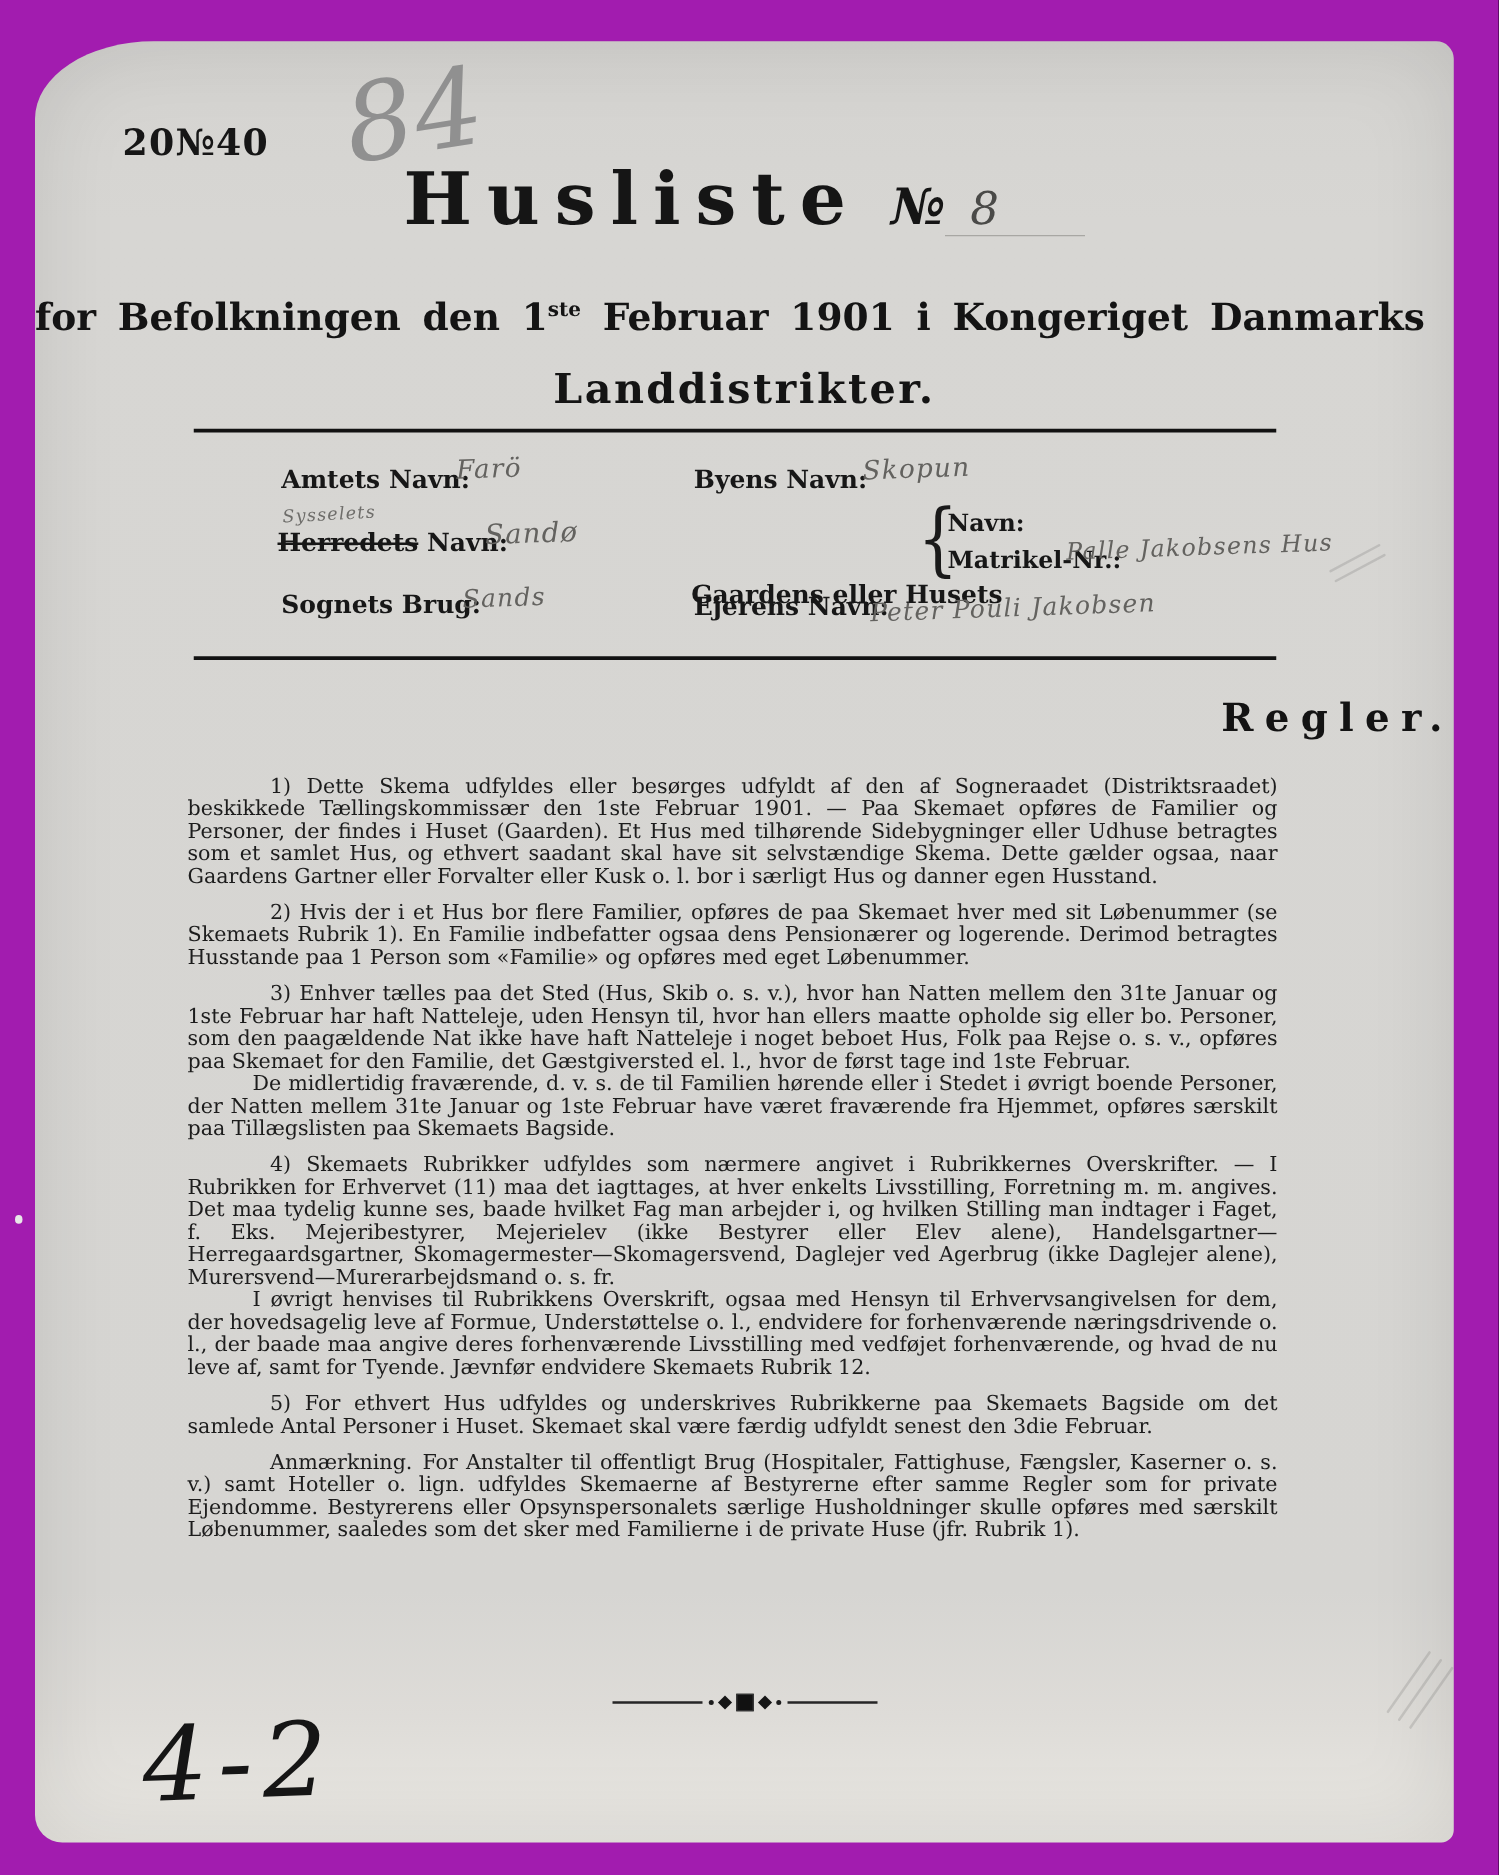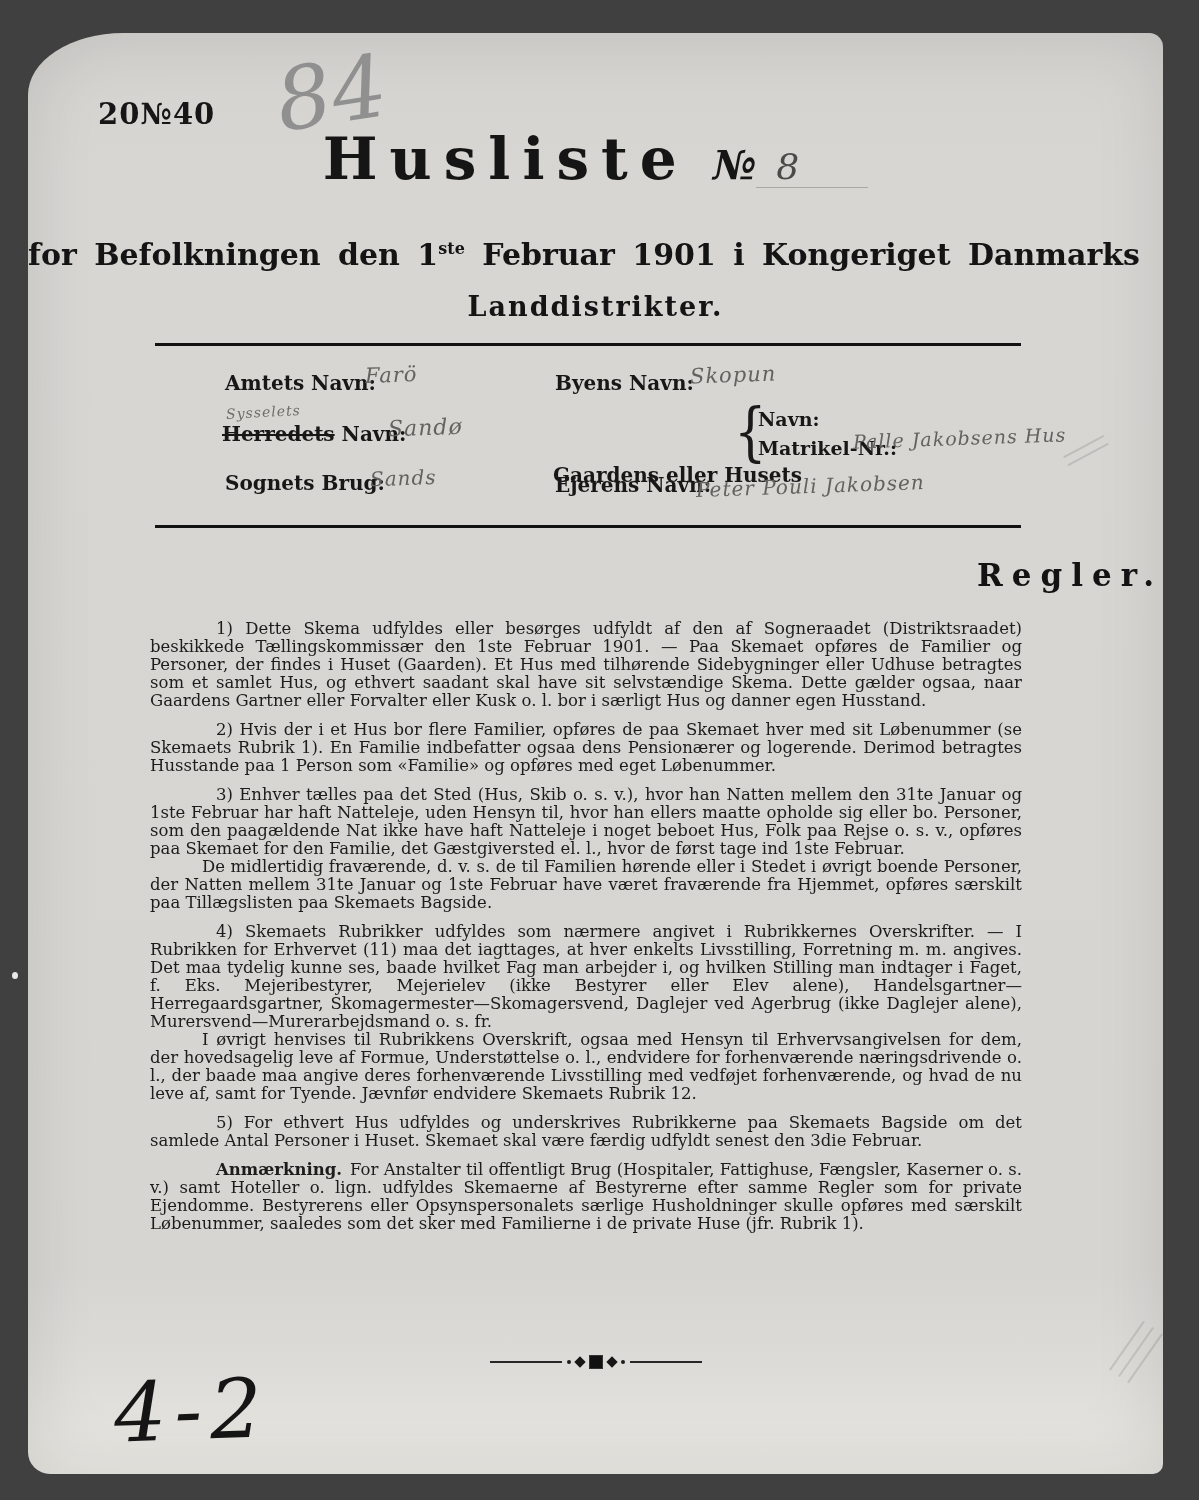--- a/index.html
+++ b/index.html
@@ -1,17 +1,17 @@
 <!DOCTYPE html>
 <html><head>
 <meta charset="utf-8">
 <style>
   html,body{margin:0;padding:0;background:#000;}
   .scan{
-    position:relative;width:1199px;height:1500px;background:#404040;overflow:hidden;
+    position:relative;width:1199px;height:1500px;background:#a21caf;overflow:hidden;
     font-family:"DejaVu Serif", serif;
   }
   .paper{
     position:absolute;left:28px;top:33px;width:1135px;height:1441px;
     background:linear-gradient(180deg,#d4d3d0 0%,#d7d6d3 10%,#d6d5d2 86%,#dedcd8 93%,#e9e7e2 100%);
     border-top-left-radius:95px 62px;
     border-top-right-radius:14px;
     border-bottom-left-radius:22px;
     border-bottom-right-radius:10px;
     box-shadow:inset 0 0 70px rgba(0,0,0,0.10);
@@ -22,36 +22,36 @@
   .hw{font-style:italic;color:#63625f;letter-spacing:1px;}
   .pencil{color:#909090;}
   
   .title-row{top:92px;left:0;width:100%;text-align:center;white-space:nowrap;}
   .title-main{font-weight:bold;font-size:58px;letter-spacing:12px;color:#151515;}
   .title-no{font-style:italic;font-weight:bold;font-size:40px;color:#151515;margin-left:24px;}
   .title-no-box{display:inline-block;width:112px;border-bottom:1px solid #a8a7a3;text-align:left;vertical-align:baseline;}
   .title-no-val{font-size:36px;color:#4a4a48;padding-left:20px;letter-spacing:0;}
   .subtitle1{top:204px;left:0;width:100%;text-align:left;font-weight:bold;font-size:30px;color:#141414;word-spacing:7px;}
   .subtitle1 sup{font-size:16px;}
-  .subtitle2{top:258px;left:0;width:100%;text-align:center;font-weight:bold;font-size:27px;letter-spacing:2px;color:#141414;}
+  .subtitle2{top:258px;left:0;width:100%;text-align:center;font-weight:bold;font-size:33px;letter-spacing:2px;color:#141414;}
   .rule{left:127px;width:866px;height:3px;background:#121212;}
   
   .lbl{font-weight:bold;font-size:20px;color:#171717;white-space:nowrap;}
   .lbl-small{font-weight:bold;font-size:19px;color:#171717;white-space:nowrap;}
   .struck{text-decoration:line-through;}
   .brace{font-size:64px;font-weight:normal;color:#1a1a1a;transform:scaleX(0.8);}
   .hw-val{font-size:21px;transform:rotate(-2deg);white-space:nowrap;}
   .hw-small{font-size:14px;color:#6e6d6a;}
   
   .regler-h{top:524px;left:0;width:100%;text-align:right;font-weight:bold;font-size:31px;letter-spacing:9px;color:#131313;}
   .rules-text{top:576px;left:122px;width:872px;color:#1c1c1c;font-size:16.5px;line-height:18px;text-align:justify;}
   .rules-text p{margin:0;}
   .p-num{text-indent:66px;margin-top:11px !important;}
   .p-cont{text-indent:52px;}
-  .remark-lead{font-weight:bold;margin-right:8px;}
+  .remark-lead{font-weight:normal;margin-right:8px;}
   
   .divider{top:1322px;left:0;width:100%;display:flex;justify-content:center;align-items:center;gap:5px;}
   .div-line{width:72px;height:2px;background:#262626;}
   .div-dot{width:4px;height:4px;border-radius:50%;background:#1c1c1c;}
   .div-dia{width:8px;height:8px;background:#161616;transform:rotate(45deg);}
   .div-sq{width:12px;height:12px;background:#111;border:1px solid #333;}
   .note42{left:86px;top:1330px;font-size:82px;font-style:italic;color:#151515;letter-spacing:8px;transform:rotate(-2deg);white-space:nowrap;}
   .pencil84{left:248px;top:10px;font-size:86px;font-style:italic;transform:rotate(-9deg);}
   
   .scribble{pointer-events:none;}

